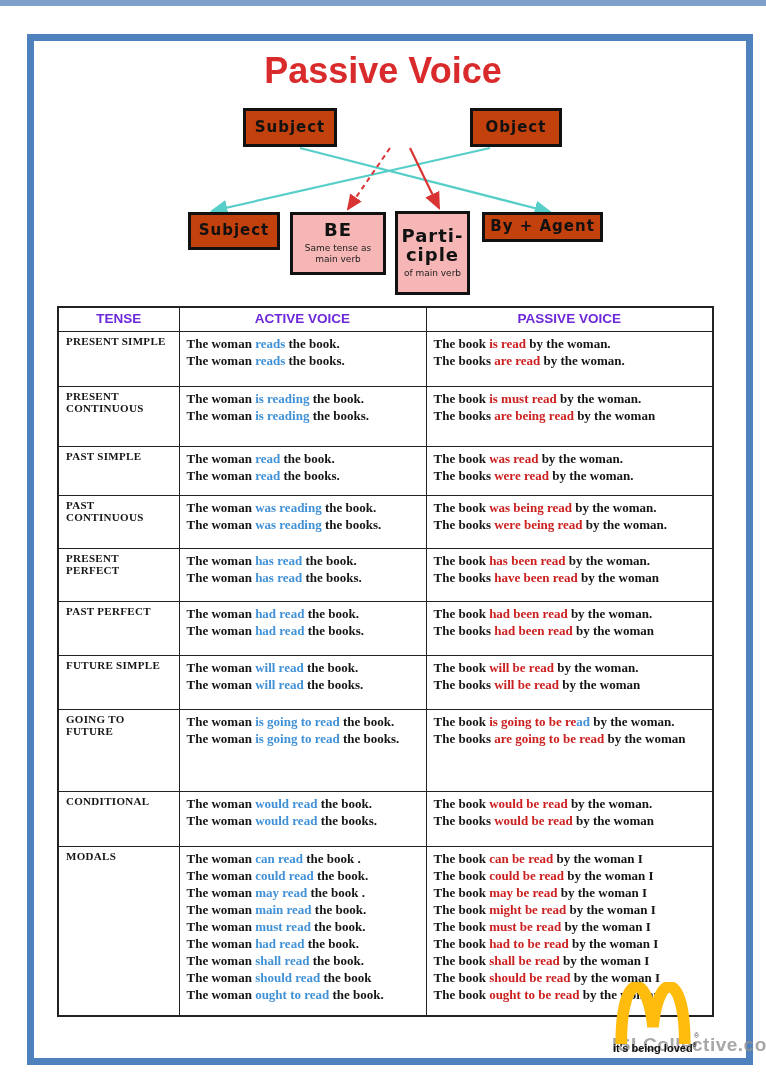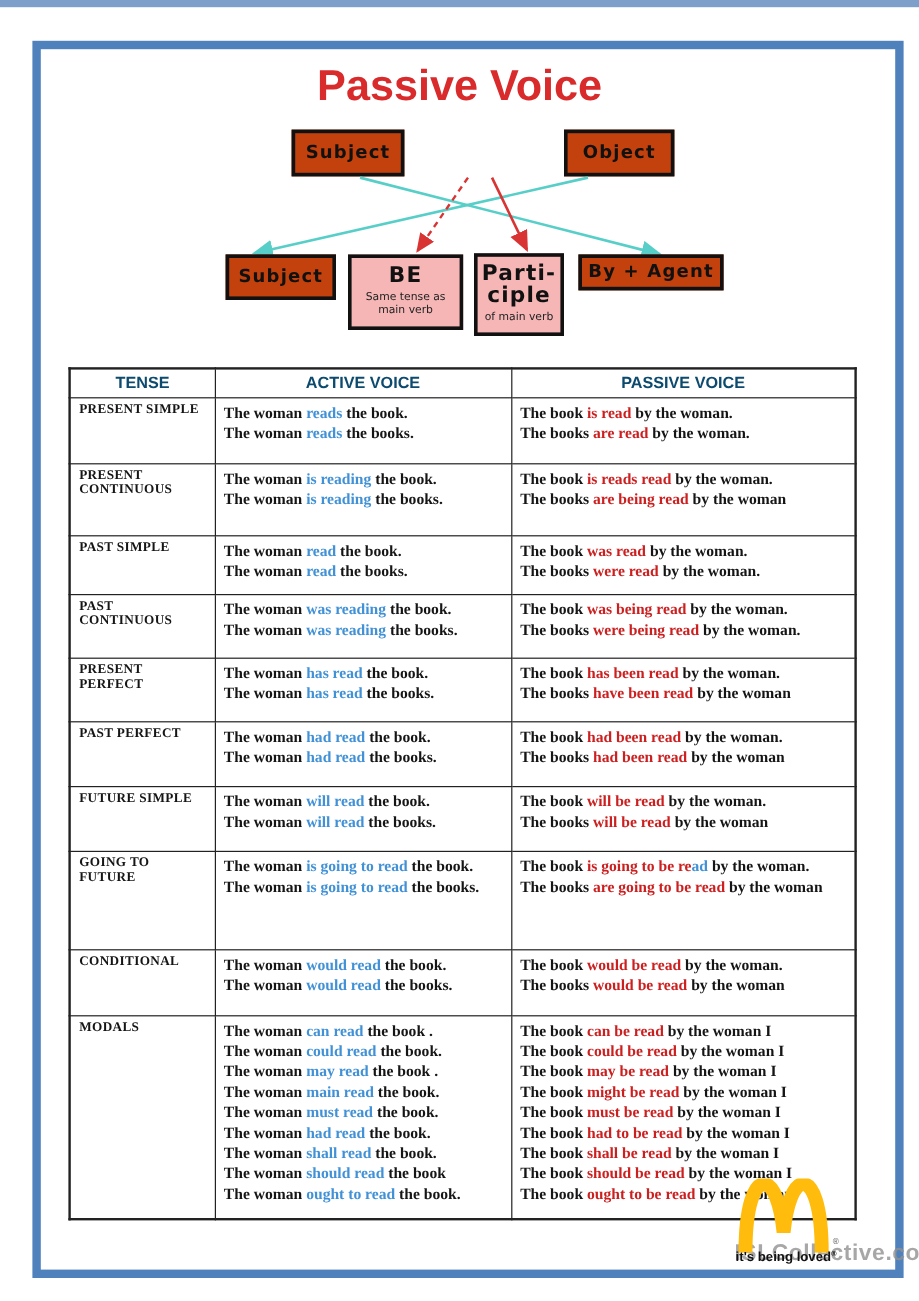--- a/index.html
+++ b/index.html
@@ -31,37 +31,37 @@
   }
   .dbox .dlabel { font-size:15px; letter-spacing:1px; color:#111; white-space:pre-line; line-height:1.05; }
   .dbox .dsub { font-size:9px; font-weight:normal; color:#222; line-height:1.25; margin-top:3px; }
   .cyan { background:#c2410c; }
   .pink { background:#f6b6b6; }
   .b-subject-top { left:93px;  top:8px;   width:94px;  height:39px; }
   .b-verb        { left:207px; top:5px;   width:90px;  height:42px; }
   .b-object      { left:320px; top:8px;   width:92px;  height:39px; }
   .b-subject-bot { left:38px;  top:112px; width:92px;  height:38px; }
   .b-be          { left:140px; top:112px; width:96px;  height:63px; }
-  .b-participle  { left:245px; top:111px; width:75px;  height:69px; }
+  .b-participle  { left:245px; top:111px; width:75px;  height:84px; }
   .b-be .dlabel, .b-participle .dlabel { font-size:18px; }
   .b-byagent     { left:332px; top:112px; width:121px; height:30px; }
   .arrows { position:absolute; left:0; top:0; pointer-events:none; }
 
   
   .gtable {
     position:absolute; left:57px; top:306px; width:655px;
     border-collapse:collapse; table-layout:fixed;
     font-size:13px; color:#151515;
   }
   .gtable col.c1 { width:121px; } .gtable col.c2 { width:247px; } .gtable col.c3 { width:287px; }
   .gtable th, .gtable td { border:1px solid #222; vertical-align:top; }
   .gtable { border:2px solid #222; }
   .gtable th {
     font-family:"Liberation Sans", sans-serif; font-weight:700; font-size:13.5px;
-    text-align:center; padding:3px 16px; height:24px; color:#0c4a6e;
+    text-align:center; padding:3px 16px; height:24px; color:#6d28d9;
   }
   .gtable td { padding:3px 7px; }
   td.tense { font-weight:bold; font-size:11px; letter-spacing:.3px; }
   .sent { line-height:17px; font-weight:bold; }
   .c-k { color:#151515; }
   .c-b { color:#4191d6; }
   .c-r { color:#cc2020; }
 
   
   .watermark {
@@ -156,21 +156,21 @@
             <div class="sent"><span class="c-k">The books </span><span class="c-r">are read</span><span class="c-k"> by the woman.</span></div>
           </td>
         </tr>
         <tr style="height: 60px;">
           <td class="tense">PRESENT CONTINUOUS</td>
           <td>
             <div class="sent"><span class="c-k">The woman </span><span class="c-b">is reading</span><span class="c-k"> the book.</span></div>
             <div class="sent"><span class="c-k">The woman </span><span class="c-b">is reading</span><span class="c-k"> the books.</span></div>
           </td>
           <td>
-            <div class="sent"><span class="c-k">The book </span><span class="c-r">is reads read</span><span class="c-k"> by the woman.</span></div>
+            <div class="sent"><span class="c-k">The book </span><span class="c-r">is must read</span><span class="c-k"> by the woman.</span></div>
             <div class="sent"><span class="c-k">The books </span><span class="c-r">are being read</span><span class="c-k"> by the woman</span></div>
           </td>
         </tr>
         <tr style="height: 49px;">
           <td class="tense">PAST SIMPLE</td>
           <td>
             <div class="sent"><span class="c-k">The woman </span><span class="c-b">read</span><span class="c-k"> the book.</span></div>
             <div class="sent"><span class="c-k">The woman </span><span class="c-b">read</span><span class="c-k"> the books.</span></div>
           </td>
           <td>

